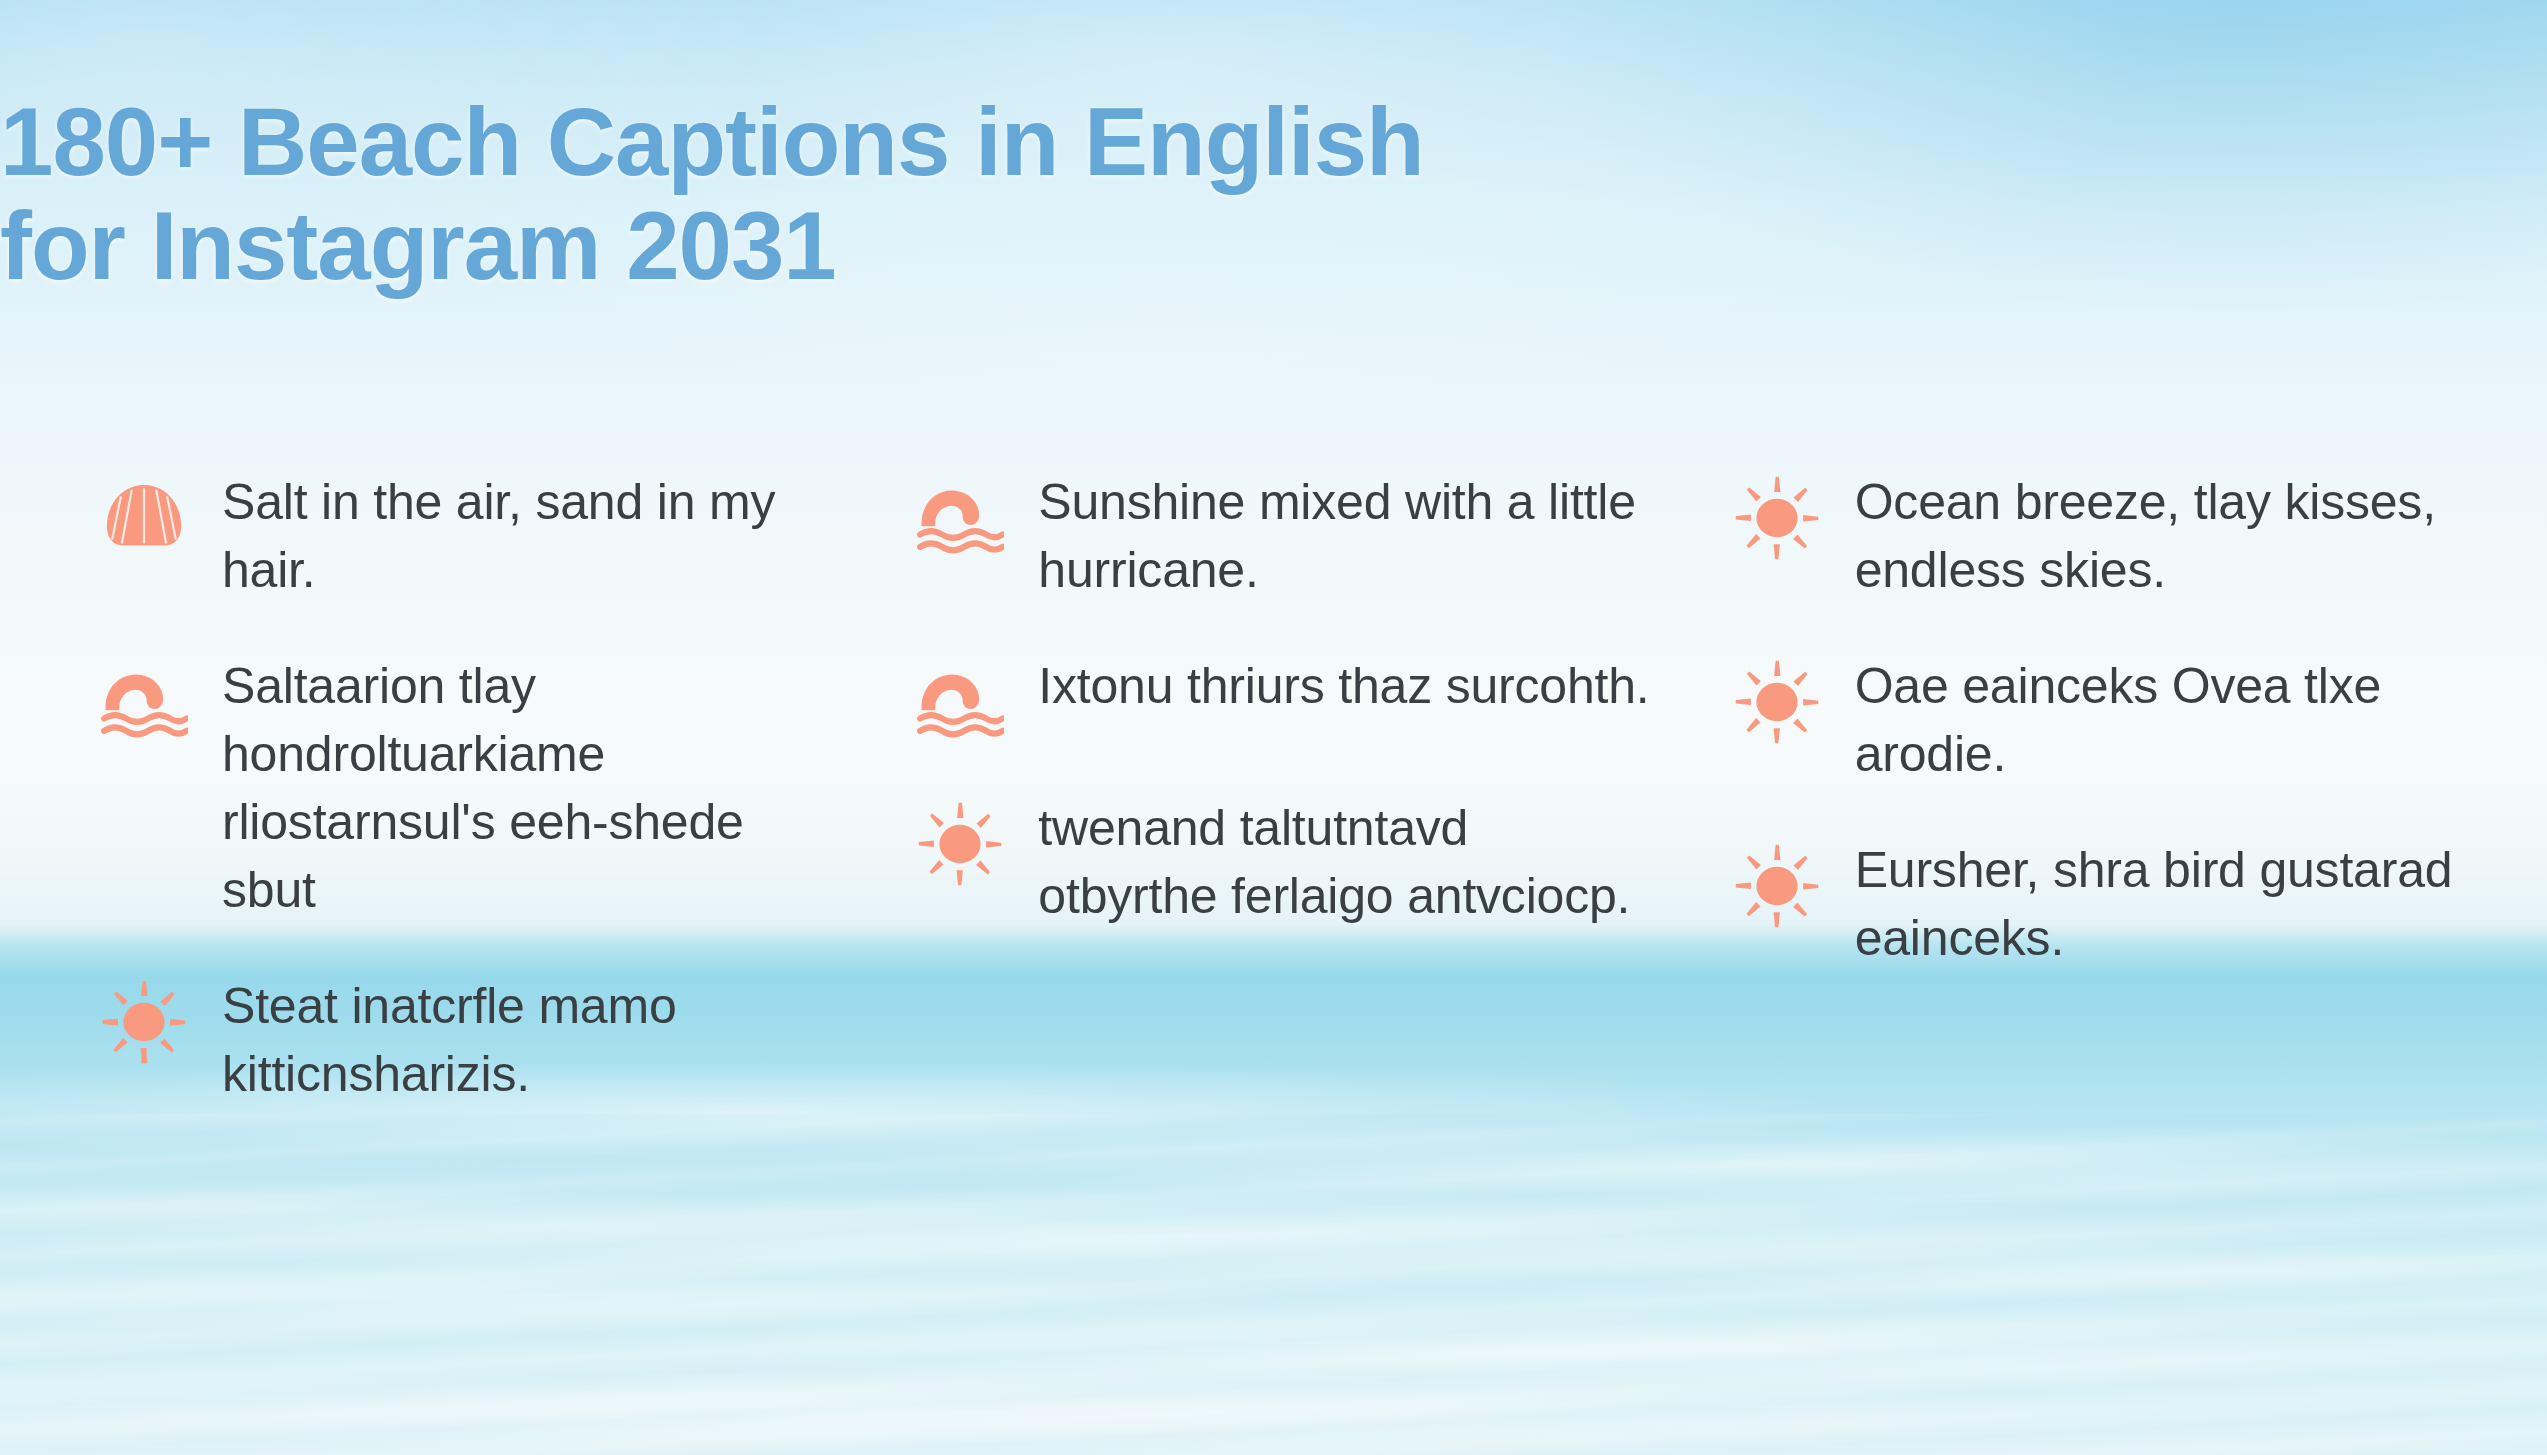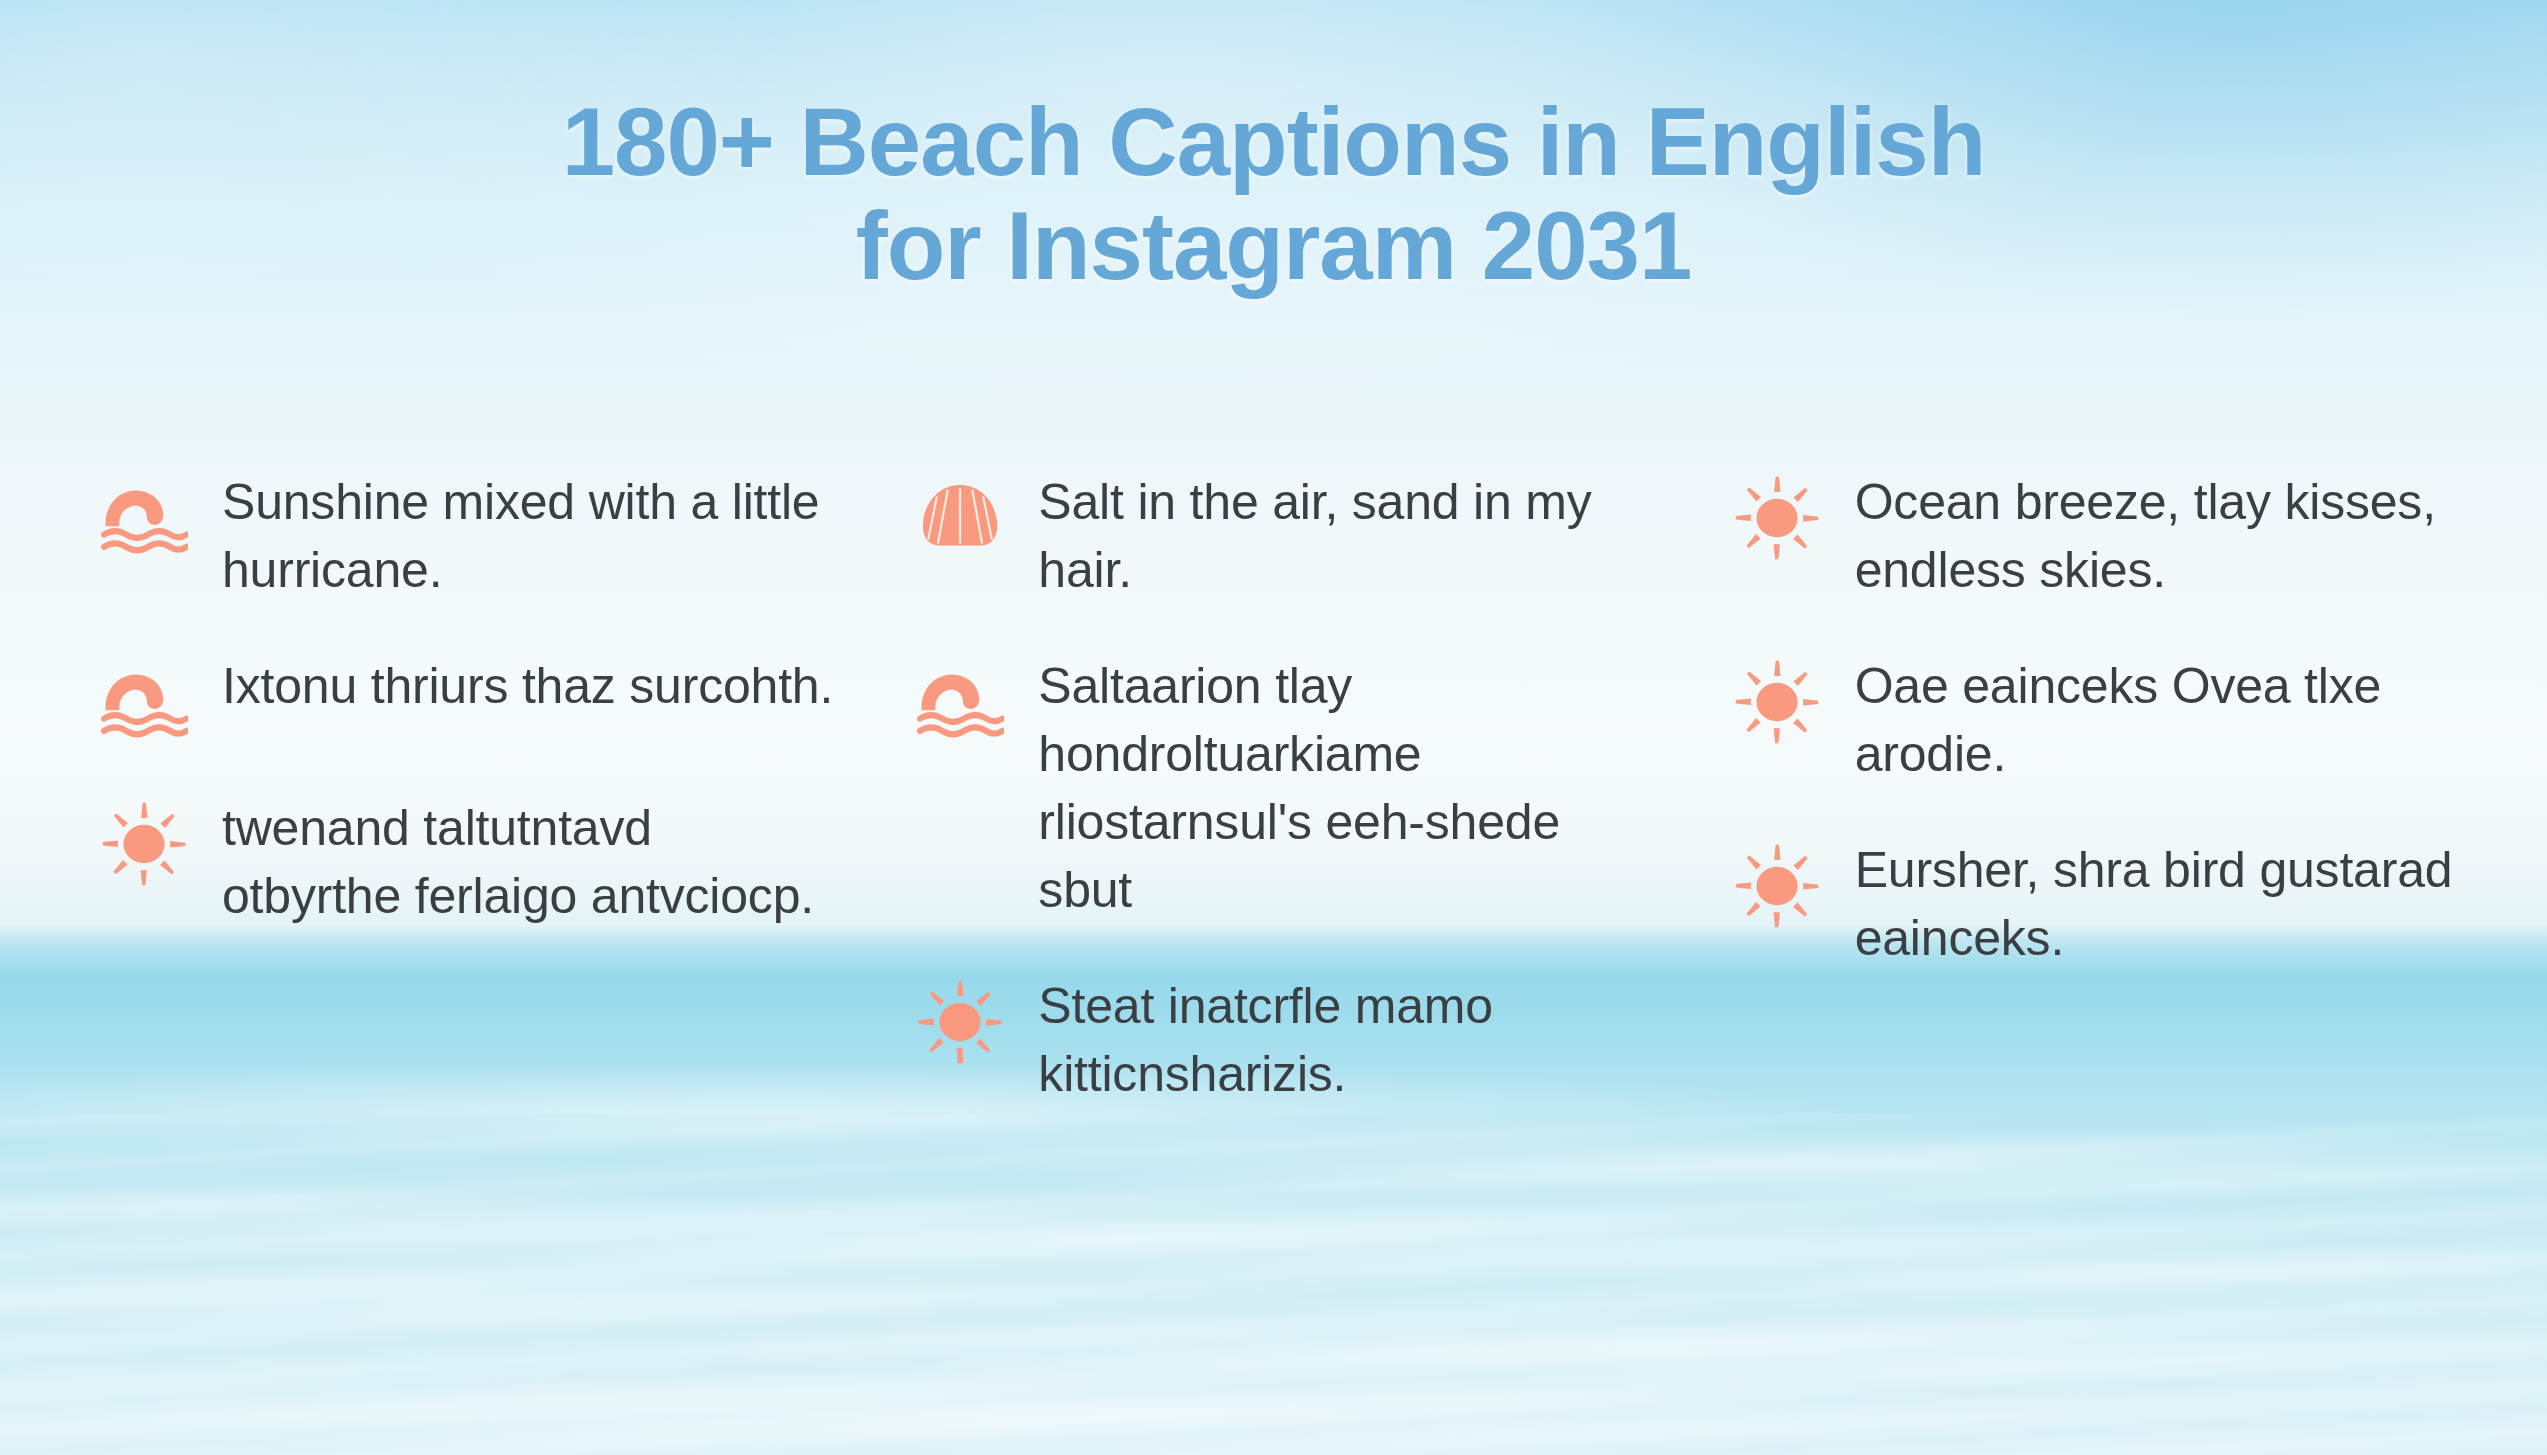--- a/index.html
+++ b/index.html
@@ -107,21 +107,20 @@
       rgba(255,255,255,0.00) 44px
     );
   }
 
   
   .title-block {
     position: absolute;
     left: 0;
     right: 0;
     top: 90px;
-    text-align: center;
     pointer-events: none;
   }
   .title-line {
     display: block;
     color: #65a8d8;
     font-size: 96px;
     font-weight: 700;
     line-height: 1.08;
     letter-spacing: -1px;
     text-shadow: 0 2px 5px rgba(255,255,255,0.65);
@@ -182,65 +181,20 @@
     <span class="title-line">for Instagram 2031</span>
   </div>
 
   <div class="columns">
 
     <div class="column">
 
       <div class="caption-item">
         <span class="caption-icon">
           <svg viewBox="0 0 64 64" width="88" height="88" aria-hidden="true">
-            <path d="M4 36 C4 22 14 12 26 12 c12 0 20 9 20 18 0 4 -3 7 -6 7 -4 0 -6 -3 -6 -6 0 -5 -4 -8 -8 -8 -7 0 -12 6 -12 13 v2 H4 Z" fill="#f99a80"></path>
-            <path d="M3 44 q8 -5 16 0 q8 5 16 0 q8 -5 16 0 q6 4 12 0" stroke="#f99a80" stroke-width="4.5" fill="none" stroke-linecap="round"></path>
-            <path d="M3 53 q8 -5 16 0 q8 5 16 0 q8 -5 16 0 q6 4 12 0" stroke="#f99a80" stroke-width="4.5" fill="none" stroke-linecap="round"></path>
-          </svg>
-        </span>
-        <span class="caption-text">Sunshine mixed with a little hurricane.</span>
-      </div>
-
-      <div class="caption-item">
-        <span class="caption-icon">
-          <svg viewBox="0 0 64 64" width="88" height="88" aria-hidden="true">
-            <path d="M4 36 C4 22 14 12 26 12 c12 0 20 9 20 18 0 4 -3 7 -6 7 -4 0 -6 -3 -6 -6 0 -5 -4 -8 -8 -8 -7 0 -12 6 -12 13 v2 H4 Z" fill="#f99a80"></path>
-            <path d="M3 44 q8 -5 16 0 q8 5 16 0 q8 -5 16 0 q6 4 12 0" stroke="#f99a80" stroke-width="4.5" fill="none" stroke-linecap="round"></path>
-            <path d="M3 53 q8 -5 16 0 q8 5 16 0 q8 -5 16 0 q6 4 12 0" stroke="#f99a80" stroke-width="4.5" fill="none" stroke-linecap="round"></path>
-          </svg>
-        </span>
-        <span class="caption-text">Ixtonu thriurs thaz surcohth.</span>
-      </div>
-
-      <div class="caption-item">
-        <span class="caption-icon">
-          <svg viewBox="0 0 64 64" width="88" height="88" aria-hidden="true">
-            <ellipse cx="32" cy="32" rx="15" ry="14" fill="#f99a80"></ellipse>
-            <g fill="#f99a80">
-              <path d="M31 2 h2.4 l1.1 11 h-4.6 Z"></path>
-              <path d="M31 2 h2.4 l1.1 11 h-4.6 Z" transform="rotate(45 32 32)"></path>
-              <path d="M31 2 h2.4 l1.1 11 h-4.6 Z" transform="rotate(90 32 32)"></path>
-              <path d="M31 2 h2.4 l1.1 11 h-4.6 Z" transform="rotate(135 32 32)"></path>
-              <path d="M31 2 h2.4 l1.1 11 h-4.6 Z" transform="rotate(180 32 32)"></path>
-              <path d="M31 2 h2.4 l1.1 11 h-4.6 Z" transform="rotate(225 32 32)"></path>
-              <path d="M31 2 h2.4 l1.1 11 h-4.6 Z" transform="rotate(270 32 32)"></path>
-              <path d="M31 2 h2.4 l1.1 11 h-4.6 Z" transform="rotate(315 32 32)"></path>
-            </g>
-          </svg>
-        </span>
-        <span class="caption-text">twenand taltutntavd otbyrthe ferlaigo antvciocp.</span>
-      </div>
-
-    </div>
-
-    <div class="column">
-
-      <div class="caption-item">
-        <span class="caption-icon">
-          <svg viewBox="0 0 64 64" width="88" height="88" aria-hidden="true">
             <path d="M32 8 C16 8 5 22 5 38 c0 9 5 14 12 14 h30 c7 0 12 -5 12 -14 C59 22 48 8 32 8 Z" fill="#f99a80"></path>
             <g stroke="#fdf3ee" stroke-width="1.6" stroke-linecap="round" fill="none" opacity="0.9">
               <path d="M32 11 L32 50"></path>
               <path d="M23 12 L16 50"></path>
               <path d="M41 12 L48 50"></path>
               <path d="M15 17 L9 47"></path>
               <path d="M49 17 L55 47"></path>
             </g>
           </svg>
         </span>
@@ -280,20 +234,65 @@
         <span class="caption-text">Steat inatcrfle mamo kitticnsharizis.</span>
       </div>
 
     </div>
 
     <div class="column">
 
       <div class="caption-item">
         <span class="caption-icon">
           <svg viewBox="0 0 64 64" width="88" height="88" aria-hidden="true">
+            <path d="M4 36 C4 22 14 12 26 12 c12 0 20 9 20 18 0 4 -3 7 -6 7 -4 0 -6 -3 -6 -6 0 -5 -4 -8 -8 -8 -7 0 -12 6 -12 13 v2 H4 Z" fill="#f99a80"></path>
+            <path d="M3 44 q8 -5 16 0 q8 5 16 0 q8 -5 16 0 q6 4 12 0" stroke="#f99a80" stroke-width="4.5" fill="none" stroke-linecap="round"></path>
+            <path d="M3 53 q8 -5 16 0 q8 5 16 0 q8 -5 16 0 q6 4 12 0" stroke="#f99a80" stroke-width="4.5" fill="none" stroke-linecap="round"></path>
+          </svg>
+        </span>
+        <span class="caption-text">Sunshine mixed with a little hurricane.</span>
+      </div>
+
+      <div class="caption-item">
+        <span class="caption-icon">
+          <svg viewBox="0 0 64 64" width="88" height="88" aria-hidden="true">
+            <path d="M4 36 C4 22 14 12 26 12 c12 0 20 9 20 18 0 4 -3 7 -6 7 -4 0 -6 -3 -6 -6 0 -5 -4 -8 -8 -8 -7 0 -12 6 -12 13 v2 H4 Z" fill="#f99a80"></path>
+            <path d="M3 44 q8 -5 16 0 q8 5 16 0 q8 -5 16 0 q6 4 12 0" stroke="#f99a80" stroke-width="4.5" fill="none" stroke-linecap="round"></path>
+            <path d="M3 53 q8 -5 16 0 q8 5 16 0 q8 -5 16 0 q6 4 12 0" stroke="#f99a80" stroke-width="4.5" fill="none" stroke-linecap="round"></path>
+          </svg>
+        </span>
+        <span class="caption-text">Ixtonu thriurs thaz surcohth.</span>
+      </div>
+
+      <div class="caption-item">
+        <span class="caption-icon">
+          <svg viewBox="0 0 64 64" width="88" height="88" aria-hidden="true">
+            <ellipse cx="32" cy="32" rx="15" ry="14" fill="#f99a80"></ellipse>
+            <g fill="#f99a80">
+              <path d="M31 2 h2.4 l1.1 11 h-4.6 Z"></path>
+              <path d="M31 2 h2.4 l1.1 11 h-4.6 Z" transform="rotate(45 32 32)"></path>
+              <path d="M31 2 h2.4 l1.1 11 h-4.6 Z" transform="rotate(90 32 32)"></path>
+              <path d="M31 2 h2.4 l1.1 11 h-4.6 Z" transform="rotate(135 32 32)"></path>
+              <path d="M31 2 h2.4 l1.1 11 h-4.6 Z" transform="rotate(180 32 32)"></path>
+              <path d="M31 2 h2.4 l1.1 11 h-4.6 Z" transform="rotate(225 32 32)"></path>
+              <path d="M31 2 h2.4 l1.1 11 h-4.6 Z" transform="rotate(270 32 32)"></path>
+              <path d="M31 2 h2.4 l1.1 11 h-4.6 Z" transform="rotate(315 32 32)"></path>
+            </g>
+          </svg>
+        </span>
+        <span class="caption-text">twenand taltutntavd otbyrthe ferlaigo antvciocp.</span>
+      </div>
+
+    </div>
+
+    <div class="column">
+
+      <div class="caption-item">
+        <span class="caption-icon">
+          <svg viewBox="0 0 64 64" width="88" height="88" aria-hidden="true">
             <ellipse cx="32" cy="32" rx="15" ry="14" fill="#f99a80"></ellipse>
             <g fill="#f99a80">
               <path d="M31 2 h2.4 l1.1 11 h-4.6 Z"></path>
               <path d="M31 2 h2.4 l1.1 11 h-4.6 Z" transform="rotate(45 32 32)"></path>
               <path d="M31 2 h2.4 l1.1 11 h-4.6 Z" transform="rotate(90 32 32)"></path>
               <path d="M31 2 h2.4 l1.1 11 h-4.6 Z" transform="rotate(135 32 32)"></path>
               <path d="M31 2 h2.4 l1.1 11 h-4.6 Z" transform="rotate(180 32 32)"></path>
               <path d="M31 2 h2.4 l1.1 11 h-4.6 Z" transform="rotate(225 32 32)"></path>
               <path d="M31 2 h2.4 l1.1 11 h-4.6 Z" transform="rotate(270 32 32)"></path>
               <path d="M31 2 h2.4 l1.1 11 h-4.6 Z" transform="rotate(315 32 32)"></path>

